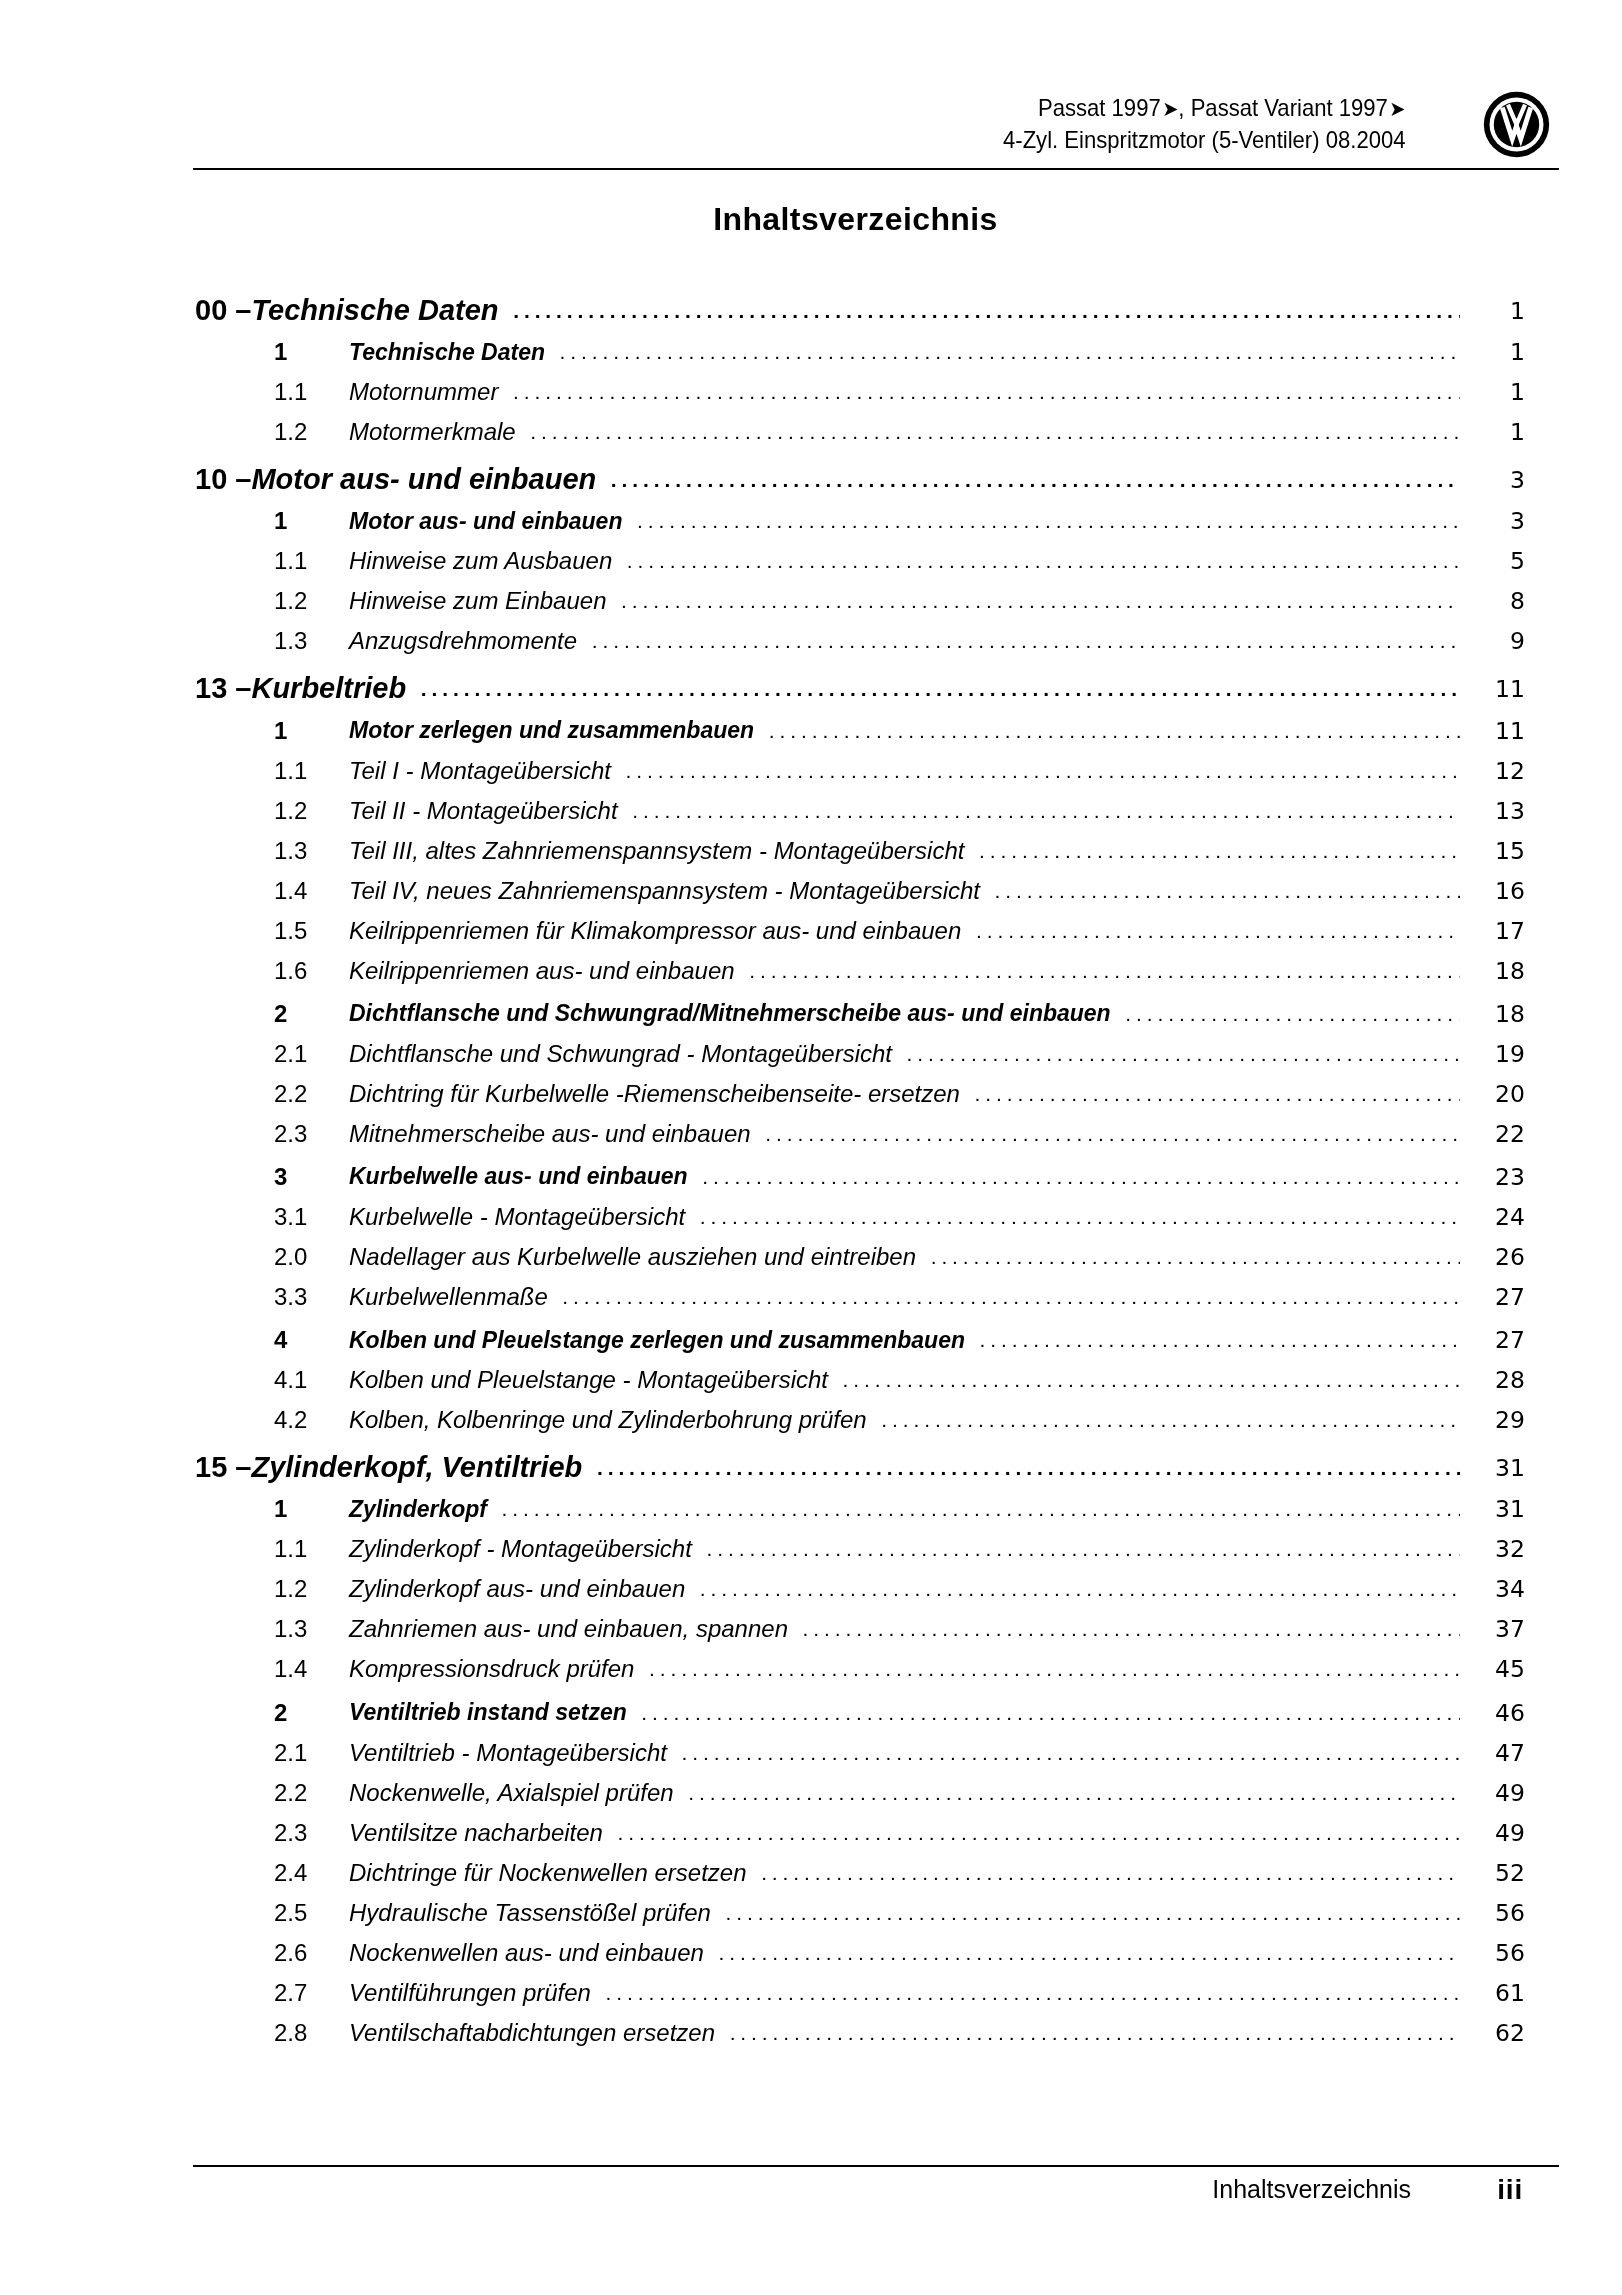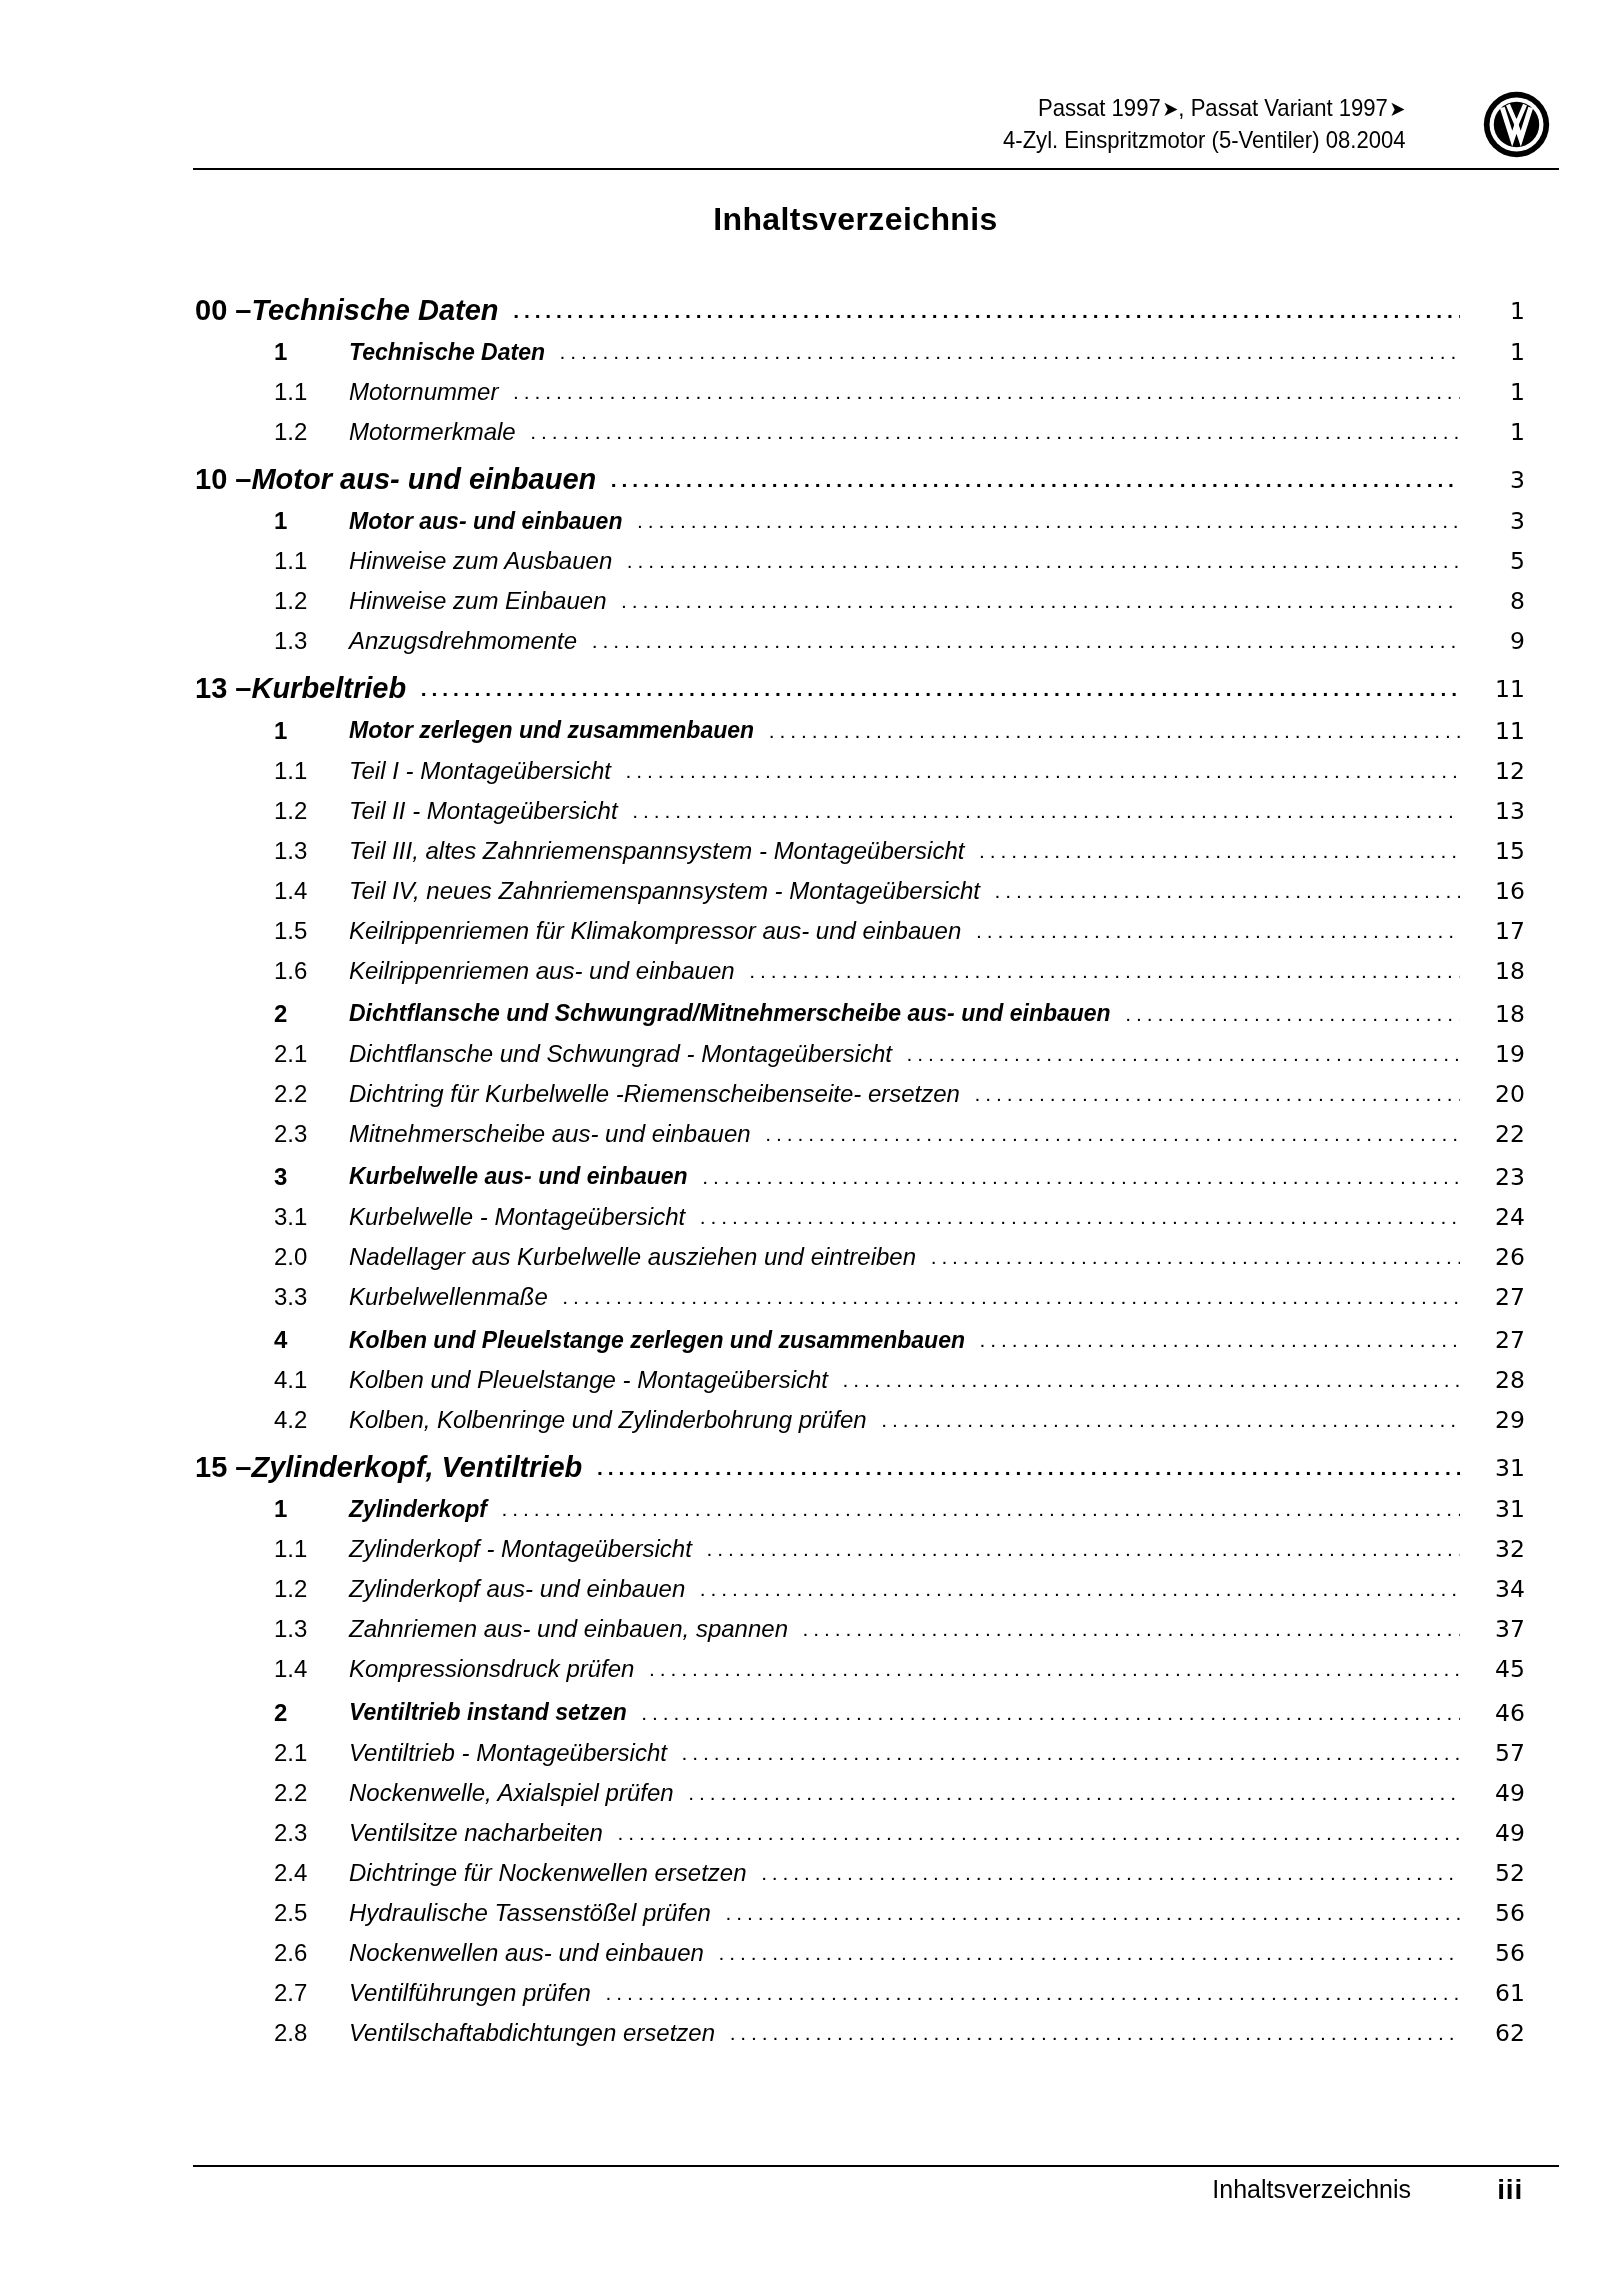--- a/index.html
+++ b/index.html
@@ -265,21 +265,21 @@
     <div class="row section">
       <span class="num">2</span>
       <span class="label">Ventiltrieb instand setzen</span>
       <span class="leader"></span>
       <span class="page">46</span>
     </div>
     <div class="row sub">
       <span class="num">2.1</span>
       <span class="label">Ventiltrieb - Montageübersicht</span>
       <span class="leader"></span>
-      <span class="page">57</span>
+      <span class="page">47</span>
     </div>
     <div class="row sub">
       <span class="num">2.2</span>
       <span class="label">Nockenwelle, Axialspiel prüfen</span>
       <span class="leader"></span>
       <span class="page">49</span>
     </div>
     <div class="row sub">
       <span class="num">2.3</span>
       <span class="label">Ventilsitze nacharbeiten</span>

